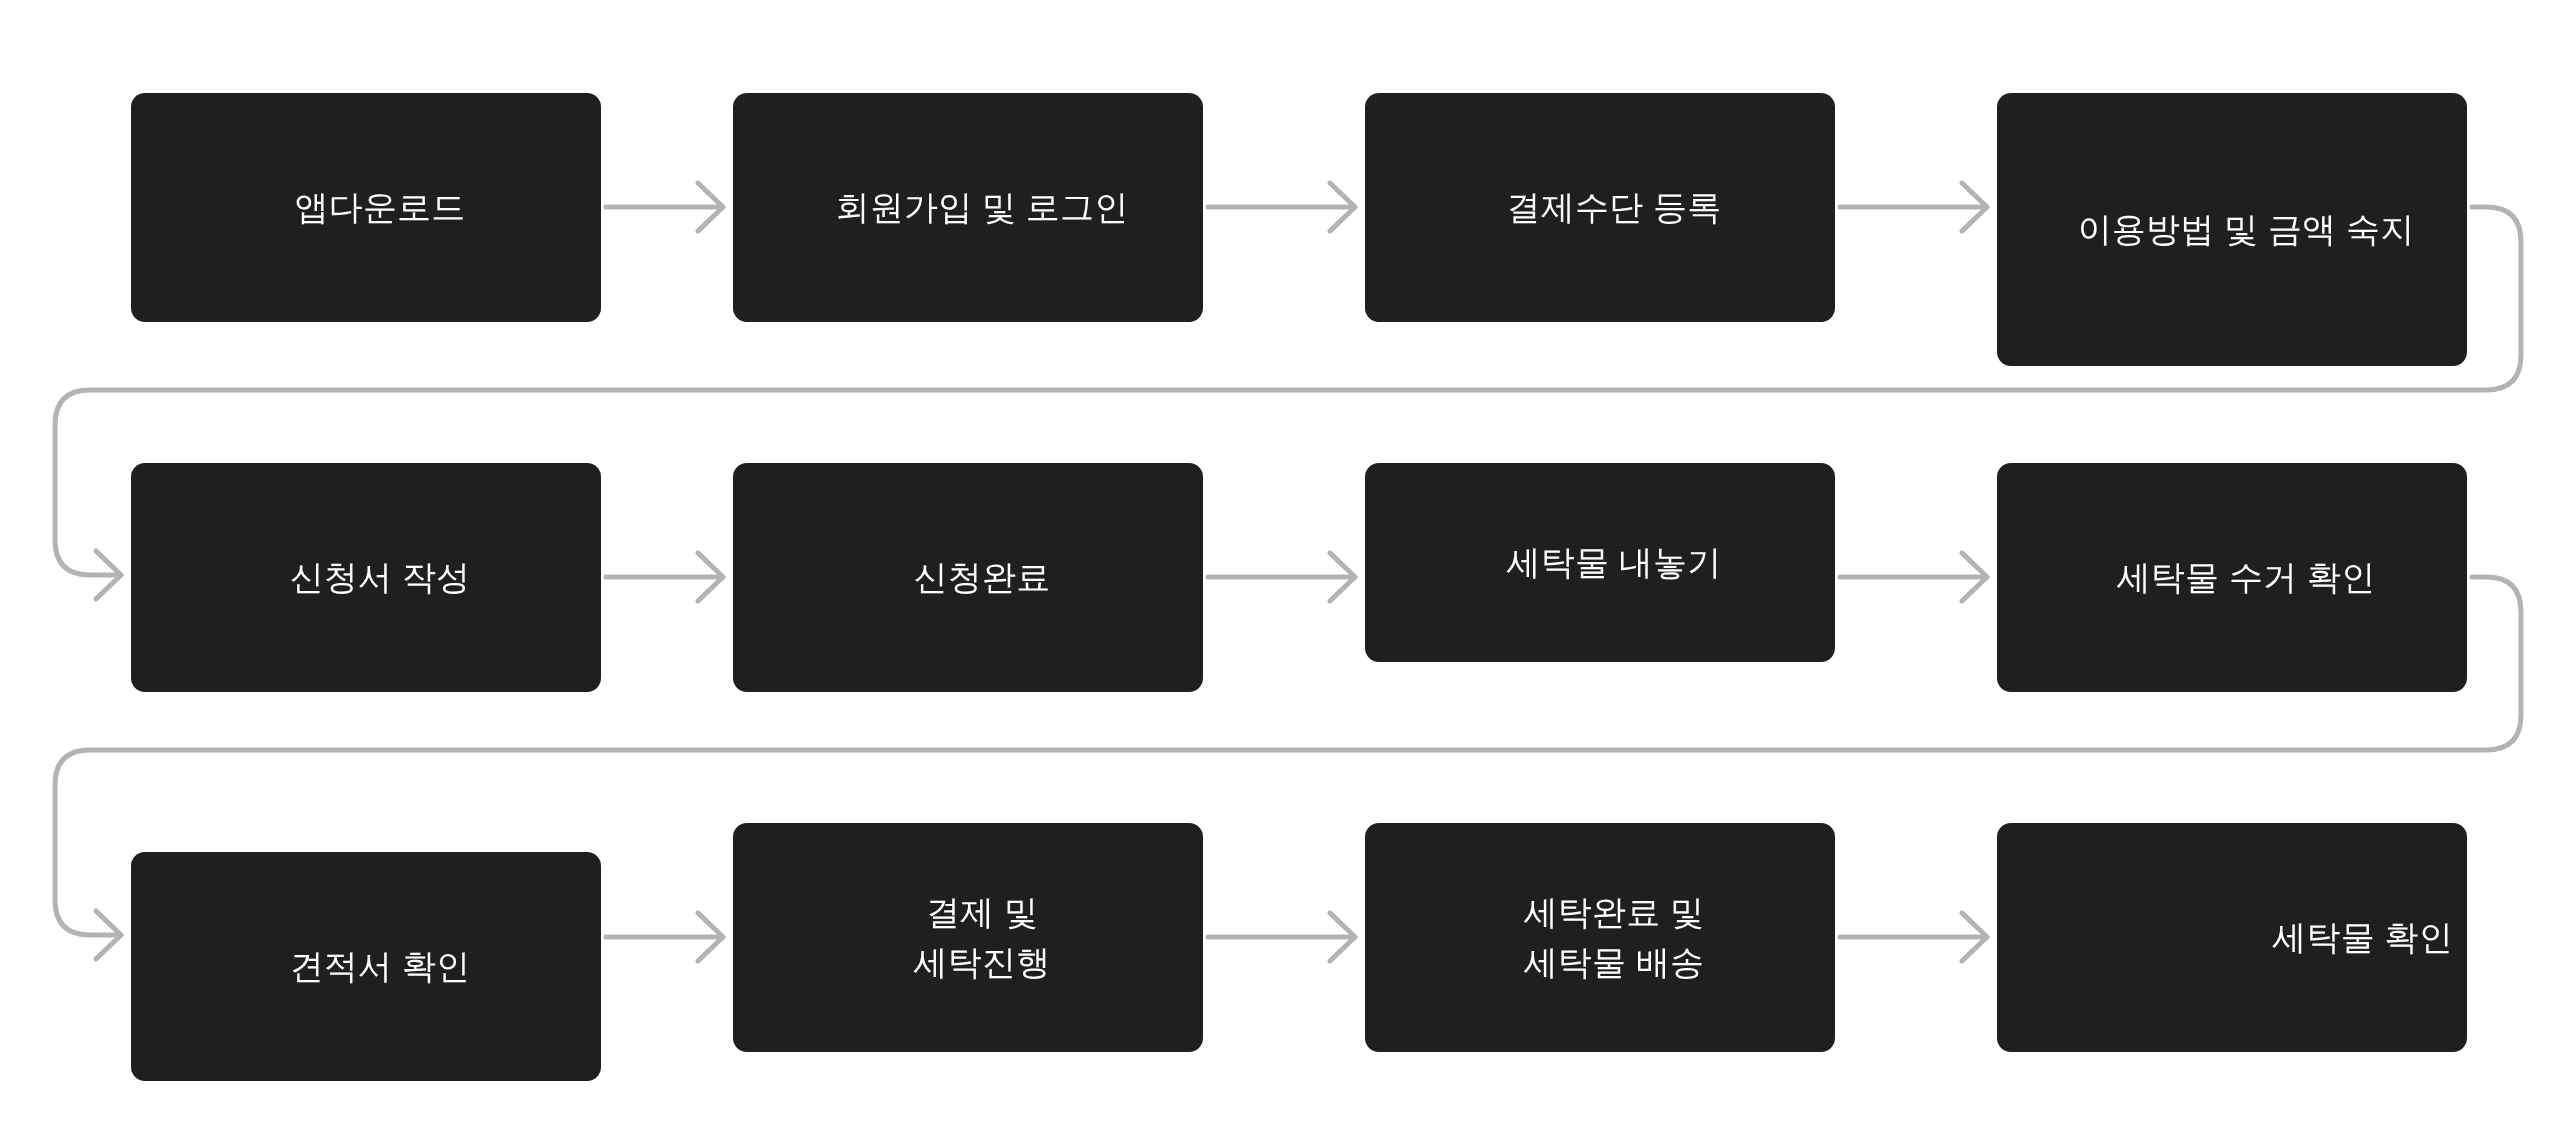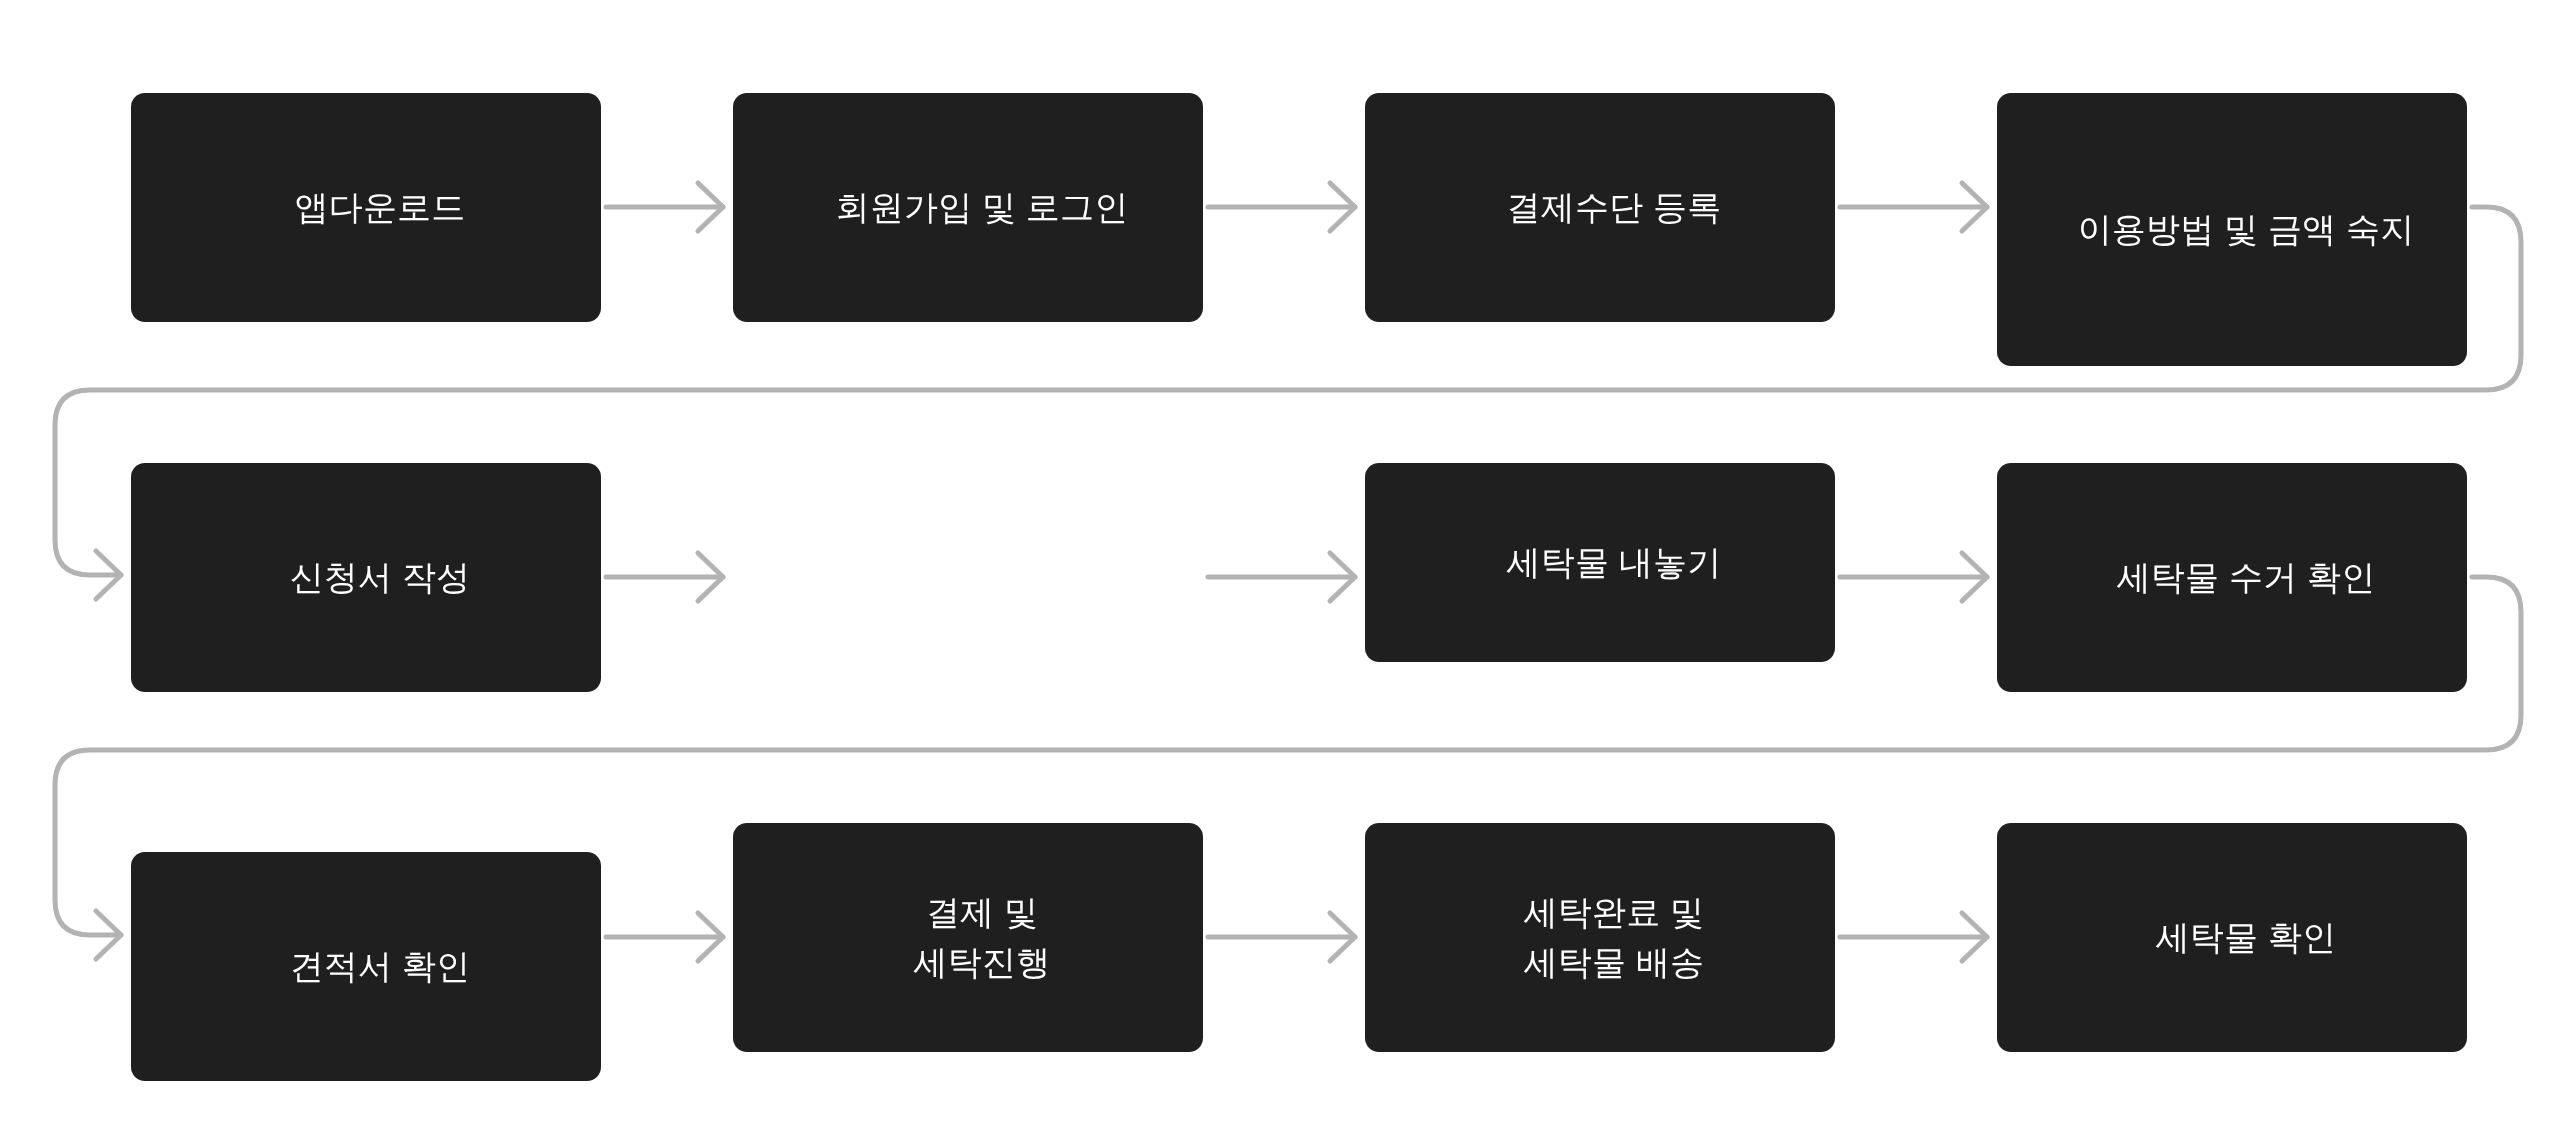--- a/index.html
+++ b/index.html
@@ -119,35 +119,38 @@
   <div class="node" style="left:1365px; top:93px; width:470px; height:229px;">
     <span class="label">결제수단 등록</span>
   </div>
   <div class="node" style="left:1997px; top:93px; width:470px; height:273px;">
     <span class="label">이용방법 및 금액 숙지</span>
   </div>
 
   <div class="node" style="left:131px; top:463px; width:470px; height:229px;align-items:center;">
     <span class="label">신청서 작성</span>
   </div>
+  <div class="node" style="left:733px; top:463px; width:470px; height:229px;">
+    <span class="label">신청완료</span>
+  </div>
   <div class="node" style="left:1365px; top:463px; width:470px; height:199px;">
     <span class="label">세탁물 내놓기</span>
   </div>
   <div class="node" style="left:1997px; top:463px; width:470px; height:229px;">
     <span class="label">세탁물 수거 확인</span>
   </div>
 
   <div class="node" style="left:131px; top:852px; width:470px; height:229px;">
     <span class="label">견적서 확인</span>
   </div>
   <div class="node" style="left:733px; top:823px; width:470px; height:229px;">
     <span class="label">결제 및
 세탁진행</span>
   </div>
   <div class="node" style="left:1365px; top:823px; width:470px; height:229px;">
     <span class="label">세탁완료 및
 세탁물 배송</span>
   </div>
-  <div class="node" style="left:1997px; top:823px; width:470px; height:229px;">
+  <div class="node" style="left:1997px; top:823px; width:470px; height:229px;justify-content:flex-end;">
     <span class="label">세탁물 확인</span>
   </div>
 
 </div>
 
 </body></html>

